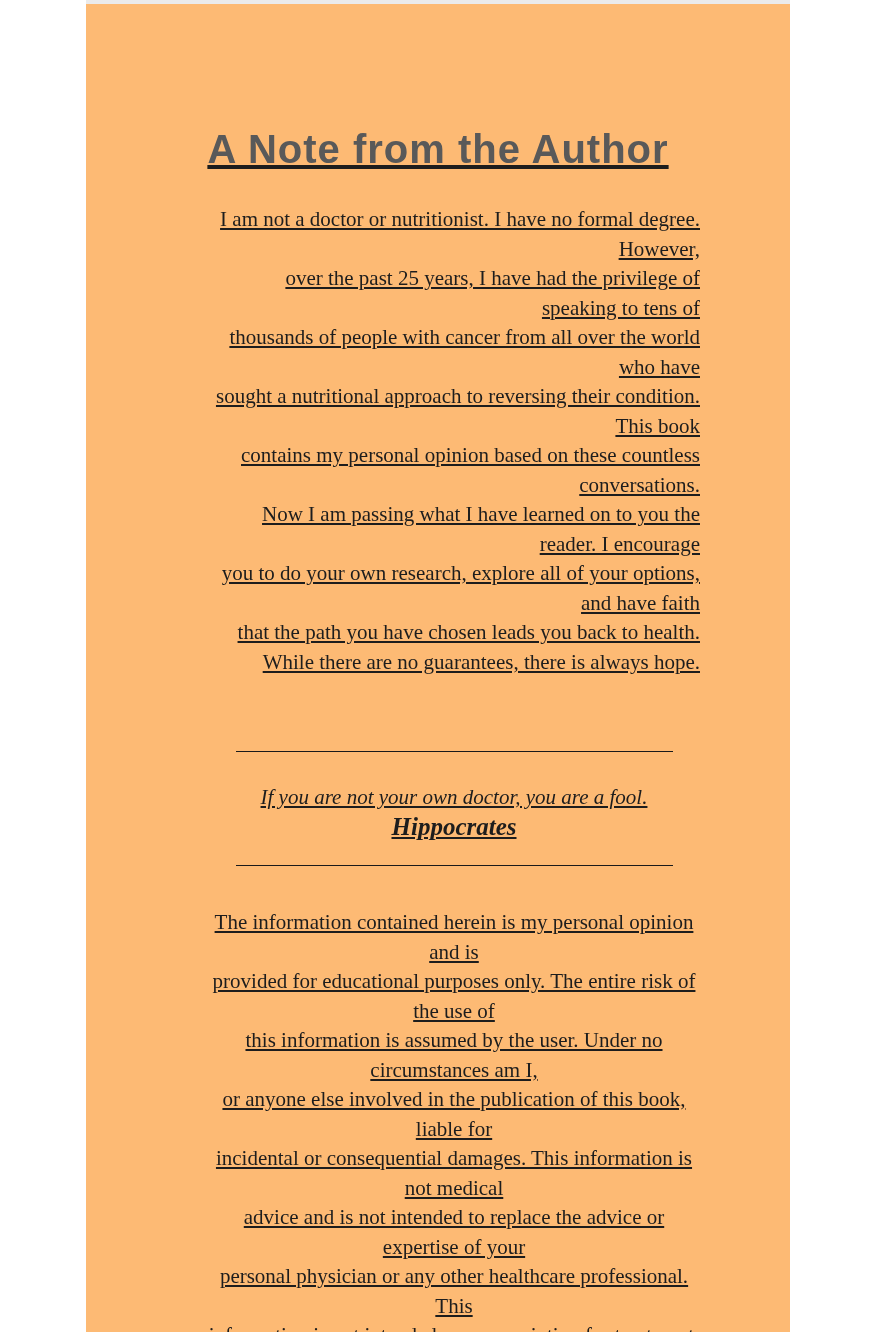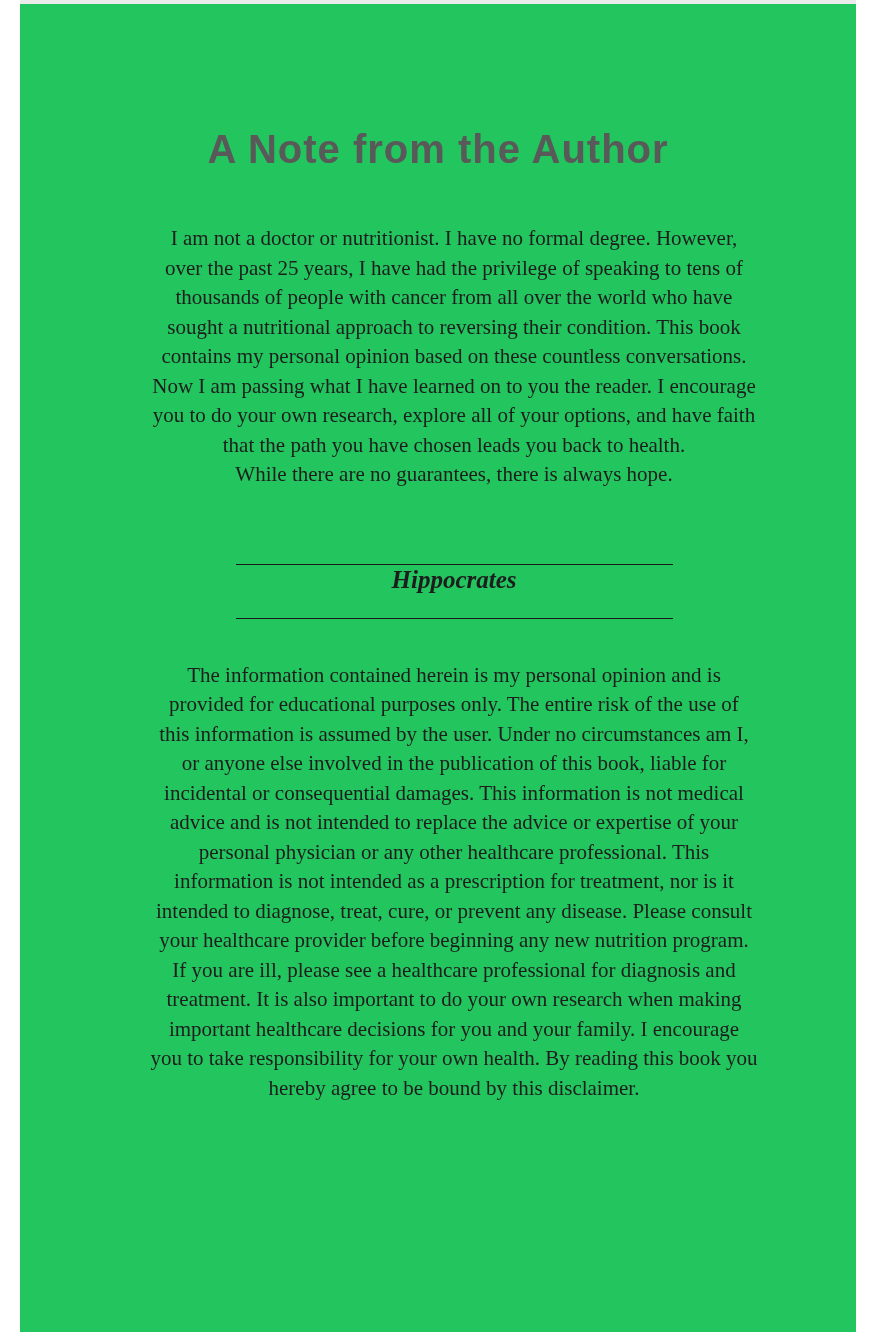--- a/index.html
+++ b/index.html
@@ -2,27 +2,28 @@
 <html><head>
 <meta charset="utf-8">
 <style>
   html, body {
     margin: 0;
     padding: 0;
     background: #ffffff;
   }
   .page {
     position: relative;
-    width: 836px;
+    width: 704px;
     height: 1332px;
     margin: 0 auto;
-    background: #22c55e;
+    background: #fdba74;
     overflow: hidden;
     font-family: "Liberation Serif", serif;
     color: #1d1d1d;
+    text-decoration: underline;
   }
   .top-strip {
     width: 876px;
     height: 4px;
     background: #ebebeb;
   }
   .content {
     margin-left: 122px;
     margin-right: 90px; 
     text-align: center;
@@ -38,21 +39,21 @@
     color: #595959;
     text-align: center;
   }
   .body-paragraph {
     margin: 0;
     font-size: 21px;
     line-height: 29.5px;
     white-space: pre-line; 
     text-align: center;
   }
-  .intro-paragraph   { margin-top: 51px; }
+  .intro-paragraph   { margin-top: 32px; text-align: right; }
   .quote-block       { margin: 0; }
   .rule {
     border: none;
     border-top: 1.5px solid #1a1a1a;
     width: 437px;
     margin: 0 auto;
   }
   .rule-top    { margin-top: 74px; }
   .rule-bottom { margin-top: 24px; }
   .quote-text {
@@ -89,20 +90,21 @@
 thousands of people with cancer from all over the world who have
 sought a nutritional approach to reversing their condition. This book
 contains my personal opinion based on these countless conversations.
 Now I am passing what I have learned on to you the reader. I encourage
 you to do your own research, explore all of your options, and have faith
 that the path you have chosen leads you back to health.
 While there are no guarantees, there is always hope.</p>
 
     <div class="quote-block">
       <hr class="rule rule-top">
+      <p class="quote-text">If you are not your own doctor, you are a fool.</p>
       <p class="quote-attribution">Hippocrates</p>
       <hr class="rule rule-bottom">
     </div>
 
     <p class="body-paragraph disclaimer-paragraph">The information contained herein is my personal opinion and is
 provided for educational purposes only. The entire risk of the use of
 this information is assumed by the user. Under no circumstances am I,
 or anyone else involved in the publication of this book, liable for
 incidental or consequential damages. This information is not medical
 advice and is not intended to replace the advice or expertise of your

